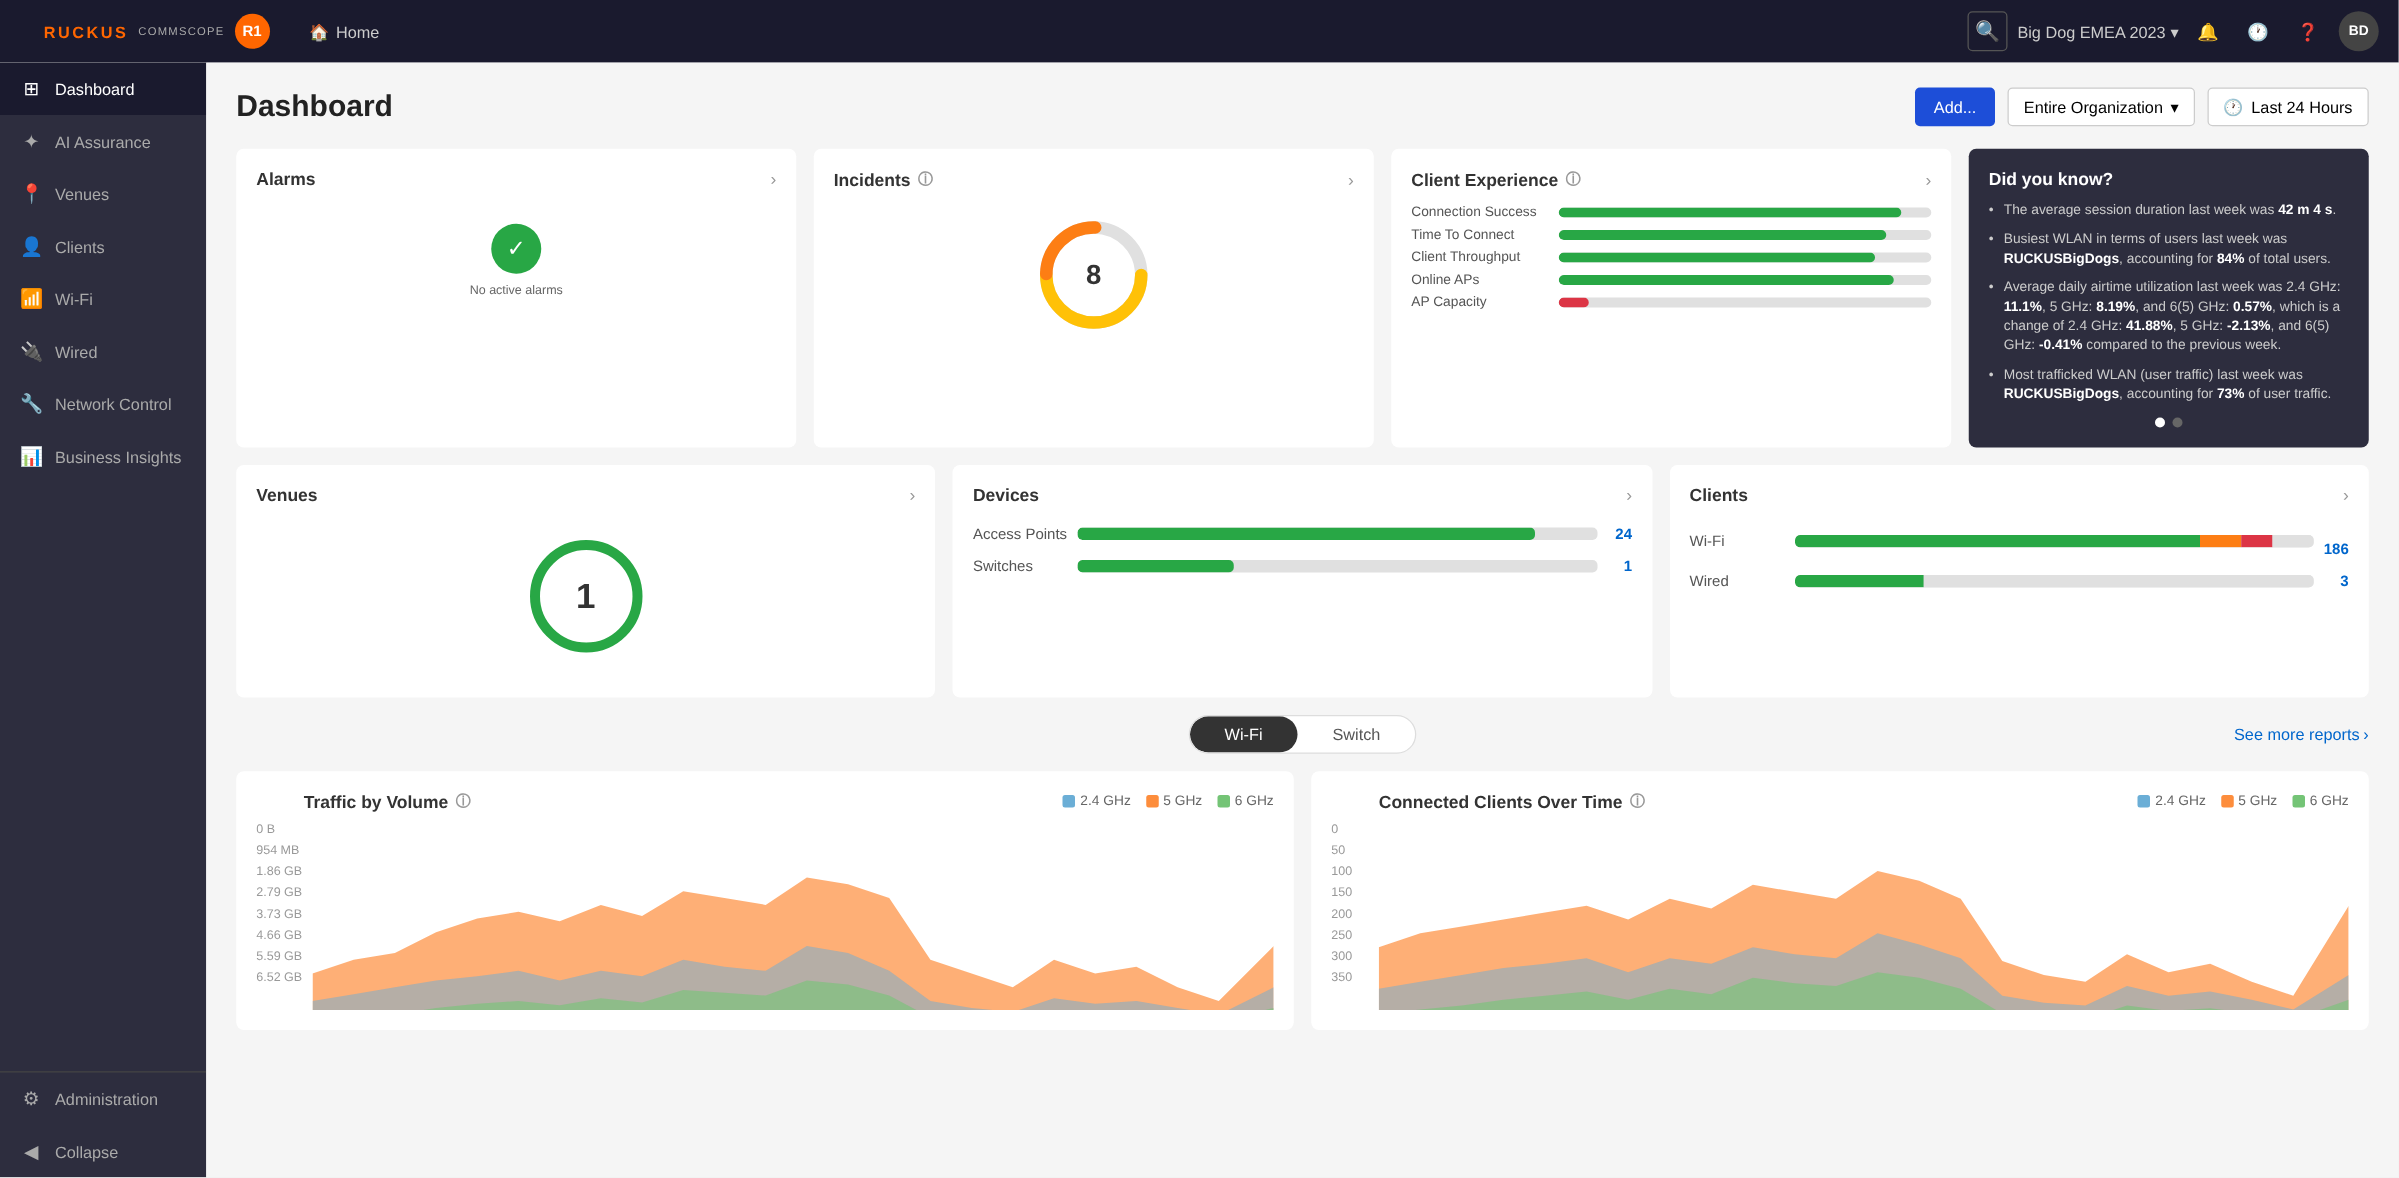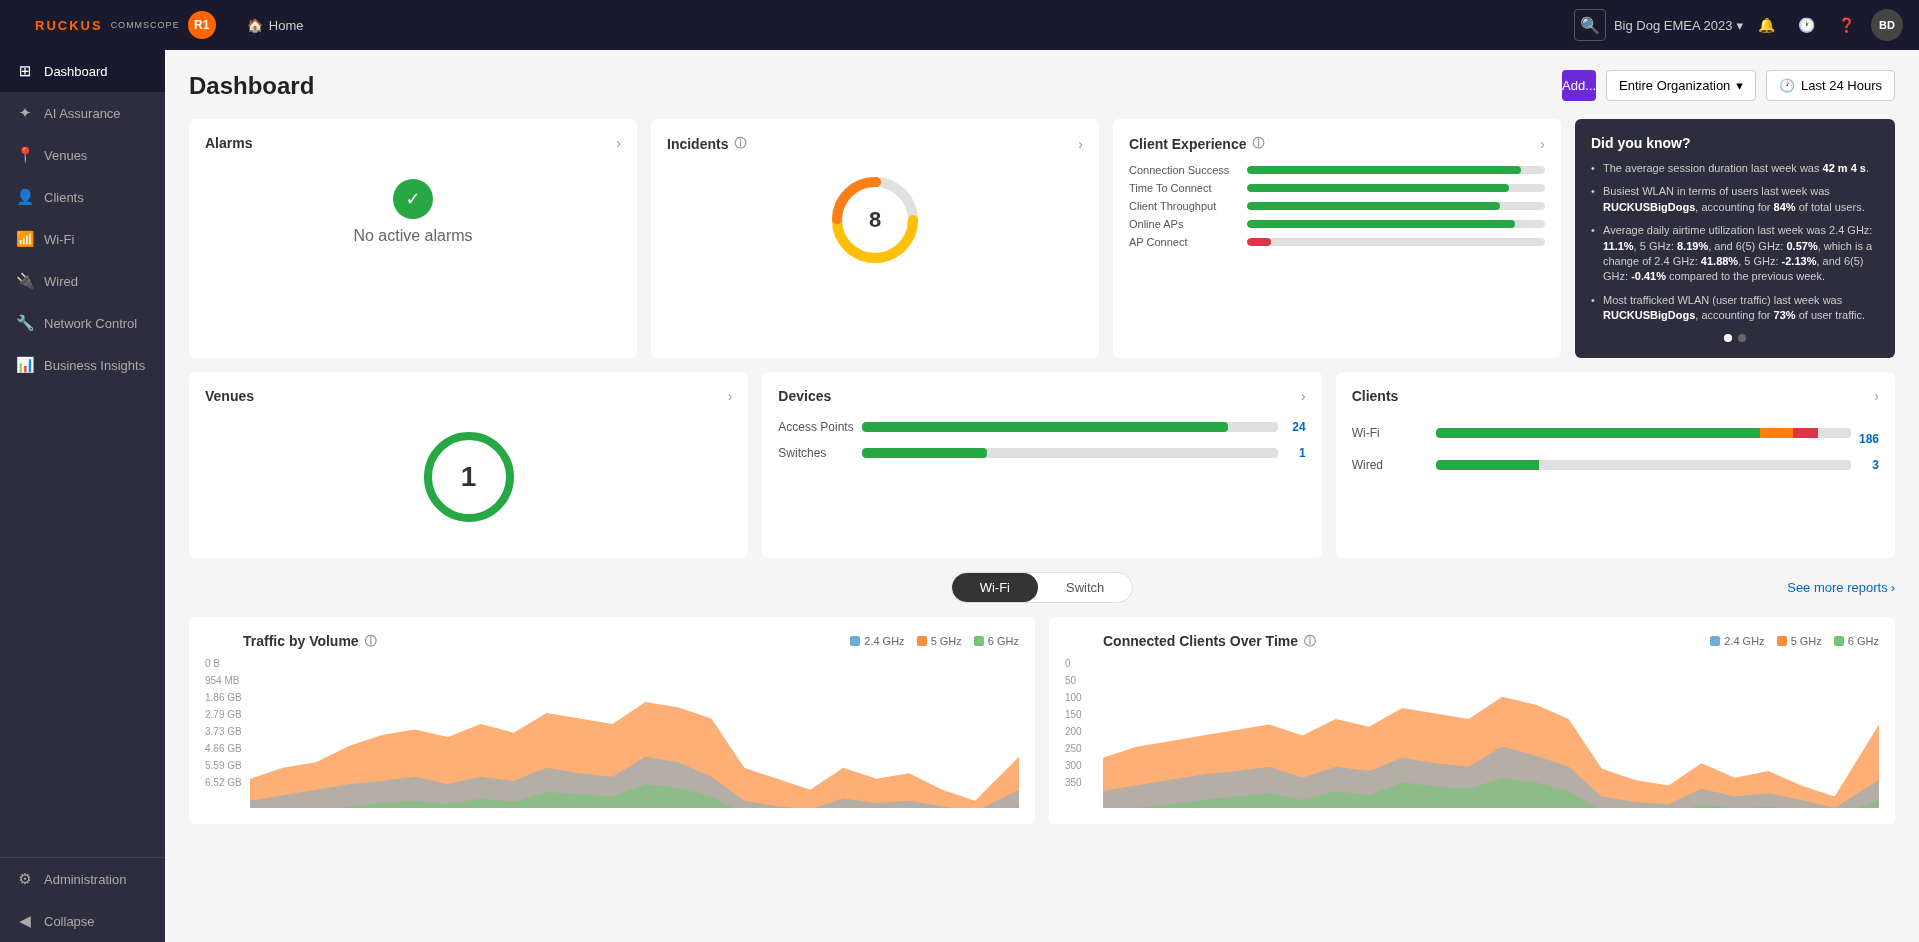--- a/index.html
+++ b/index.html
@@ -52,36 +52,36 @@
     .sidebar-spacer { flex: 1; }
     .sidebar-bottom { border-top: 1px solid #444; }
 
     
     .content { flex: 1; overflow-y: auto; padding: 20px 24px; background: #f5f5f5; }
 
     
     .dash-header { display: flex; align-items: center; justify-content: space-between; margin-bottom: 18px; }
     .dash-title { font-size: 24px; font-weight: 600; color: #222; }
     .dash-controls { display: flex; align-items: center; gap: 10px; }
-    .btn-add { background: #6d28d9; color: white; border: none; padding: 8px 0; border-radius: 4px; font-size: 13px; cursor: pointer; }
+    .btn-add { background: #1d4ed8; color: white; border: none; padding: 8px 15px; border-radius: 4px; font-size: 13px; cursor: pointer; }
     .btn-dropdown { background: white; border: 1px solid #ccc; padding: 7px 12px; border-radius: 4px; font-size: 13px; cursor: pointer; display: flex; align-items: center; gap: 6px; }
     .btn-time { background: white; border: 1px solid #ccc; padding: 7px 12px; border-radius: 4px; font-size: 13px; cursor: pointer; display: flex; align-items: center; gap: 6px; }
 
     
     .cards-grid { display: grid; grid-template-columns: 1fr 1fr 1fr 320px; gap: 14px; margin-bottom: 14px; }
     .card { background: white; border-radius: 6px; padding: 16px; position: relative; }
     .card-header { display: flex; align-items: center; justify-content: space-between; margin-bottom: 8px; gap: 19px; }
     .card-title { font-size: 14px; font-weight: 600; color: #333; display: flex; align-items: center; gap: 6px; }
     .card-title .info-icon { color: #999; font-size: 12px; }
     .card-arrow { color: #999; font-size: 14px; cursor: pointer; }
 
     
     .alarm-content { display: flex; flex-direction: column; align-items: center; justify-content: center; padding: 20px 0; }
     .alarm-check { width: 40px; height: 40px; border-radius: 50%; background: #28a745; display: flex; align-items: center; justify-content: center; color: white; font-size: 18px; margin-bottom: 8px; }
-    .alarm-text { font-size: 16px; color: #666; }
+    .alarm-text { font-size: 10px; color: #666; }
 
     
     .incidents-content { display: flex; align-items: center; justify-content: center; padding: 10px 0; }
     .donut-wrap { position: relative; width: 100px; height: 100px; }
     .donut-number { position: absolute; top: 50%; left: 50%; transform: translate(-50%, -50%); font-size: 22px; font-weight: 600; color: #333; }
 
     
     .ce-content { display: flex; flex-direction: column; gap: 6px; padding-top: 4px; }
     .ce-row { display: flex; align-items: center; gap: 8px; }
     .ce-label { font-size: 11px; color: #555; width: 110px; flex-shrink: 0; }
@@ -300,21 +300,21 @@
               <div class="ce-bar green" style="width:85%"></div>
             </div>
           </div>
           <div class="ce-row">
             <span class="ce-label">Online APs</span>
             <div class="ce-bar-bg">
               <div class="ce-bar green" style="width:90%"></div>
             </div>
           </div>
           <div class="ce-row">
-            <span class="ce-label">AP Connect</span>
+            <span class="ce-label">AP Capacity</span>
             <div class="ce-bar-bg">
               <div class="ce-bar red" style="width:8%"></div>
             </div>
           </div>
         </div>
       </div>
 
       <div class="dyk-card">
         <div class="dyk-title">Did you know?</div>
         <ul class="dyk-list">

